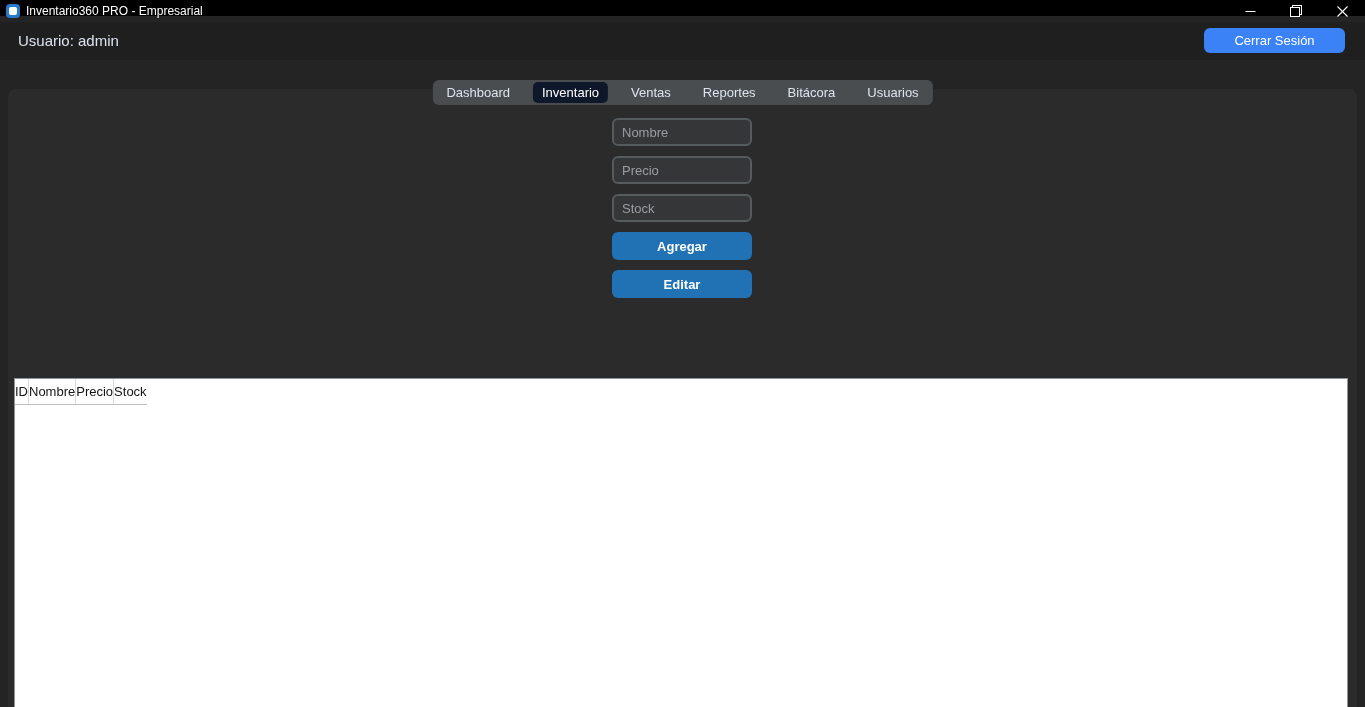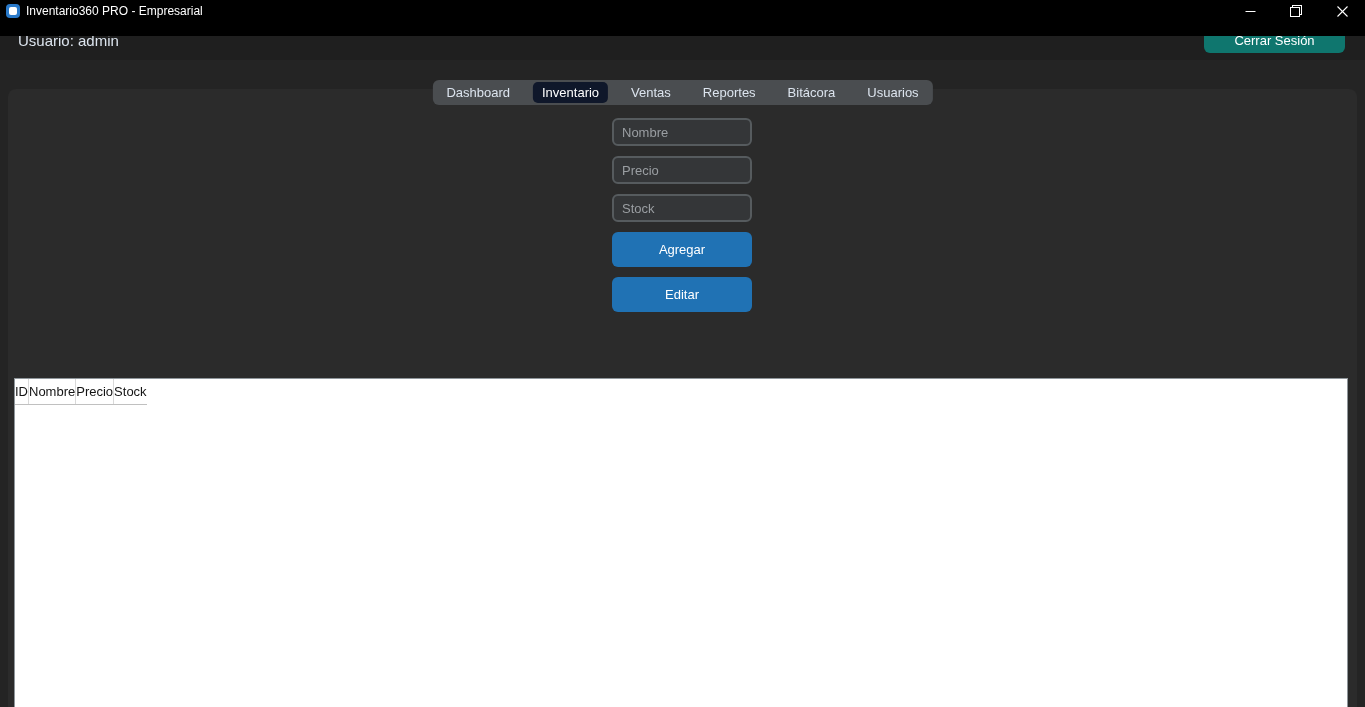--- a/index.html
+++ b/index.html
@@ -1,20 +1,20 @@
 <!DOCTYPE html>
 <html><head>
 <meta charset="utf-8">
 <style>
   * { margin:0; padding:0; box-sizing:border-box; }
   html,body { width:1365px; height:707px; overflow:hidden; background:#242424;
               font-family:"Liberation Sans", sans-serif; position:relative; }
 
   
-  .titlebar { position:absolute; top:0; left:0; right:0; height:36px; background:#000; z-index:30; }
+  .titlebar { position:absolute; top:0; left:0; right:0; height:16px; background:#000; z-index:30; }
   .app-icon { position:absolute; left:6px; top:4px; width:14px; height:14px;
               background:#2979c9; border-radius:4px; }
   .app-icon::after { content:""; position:absolute; left:3px; top:3px; width:8px; height:8px;
               background:#fff; border-radius:2px; }
   .win-title { position:absolute; left:26px; top:0; line-height:22px; font-size:12px; color:#fff; }
   .win-controls { position:absolute; right:0; top:0; height:22px; display:flex; }
   .win-btn { width:46px; height:22px; display:flex; align-items:center; justify-content:center;
              background:transparent; border:none; cursor:pointer; }
   .win-btn svg { display:block; }
 
@@ -38,22 +38,22 @@
          font-family:inherit; cursor:pointer; white-space:nowrap; }
   .seg.selected { background:#2072b4; color:#ffffff; }
 
   
   .form-stack { position:absolute; left:612px; top:118px; width:140px; display:flex;
                 flex-direction:column; gap:10px; z-index:5; }
   .entry { width:100%; height:28px; background:#343638; border:2px solid #565b5e;
            border-radius:6px; color:#dce4ee; font-size:13px; padding:0 8px; outline:none;
            font-family:inherit; }
   .entry::placeholder { color:#9a9ea2; }
-  .cbtn { width:100%; height:35px; background:#2072b4; border:none; border-radius:6px;
-          color:#ffffff; font-size:13px; font-family:inherit; cursor:pointer; }
+  .cbtn { width:100%; height:28px; background:#2072b4; border:none; border-radius:6px;
+          color:#ffffff; font-size:13px; font-family:inherit; cursor:pointer;font-weight:bold; }
 
   
   .tableWrap { position:absolute; left:14px; top:378px; width:1334px; bottom:0;
                background:#ffffff; border:1px solid #8f969b; border-bottom:none; z-index:5;
                display:flex; flex-direction:row; }
   .thead { display:flex; height:26px; border-bottom:1px solid #c0c0c0; background:#ffffff; }
   .th { flex:1; display:flex; align-items:center; justify-content:center; font-size:13px;
         color:#141414; border-right:1px solid #d9d9d9; cursor:default; }
   .th:last-child { border-right:none; }
   .tbody { flex:1; background:#ffffff; }
@@ -80,21 +80,21 @@
       <svg width="11" height="11" viewBox="0 0 11 11">
         <line x1="0.5" y1="0.5" x2="10.5" y2="10.5" stroke="#ffffff" stroke-width="1.1"></line>
         <line x1="10.5" y1="0.5" x2="0.5" y2="10.5" stroke="#ffffff" stroke-width="1.1"></line>
       </svg>
     </button>
   </div>
 </div>
 
 <div class="userbar">
   <span class="user-label">Usuario: admin</span>
-  <button class="logout-btn" style="background-color: #0f766e;">Cerrar Sesión</button>
+  <button class="logout-btn" style="background-color: #3b82f6;">Cerrar Sesión</button>
 </div>
 
 <div class="frame"></div>
 
 <div class="tabbar" style="background-color: rgb(74, 77, 80);">
   <button class="seg">Dashboard</button>
   <button class="seg selected" style="background-color: #0f172a;">Inventario</button>
   <button class="seg">Ventas</button>
   <button class="seg">Reportes</button>
   <button class="seg">Bitácora</button>

